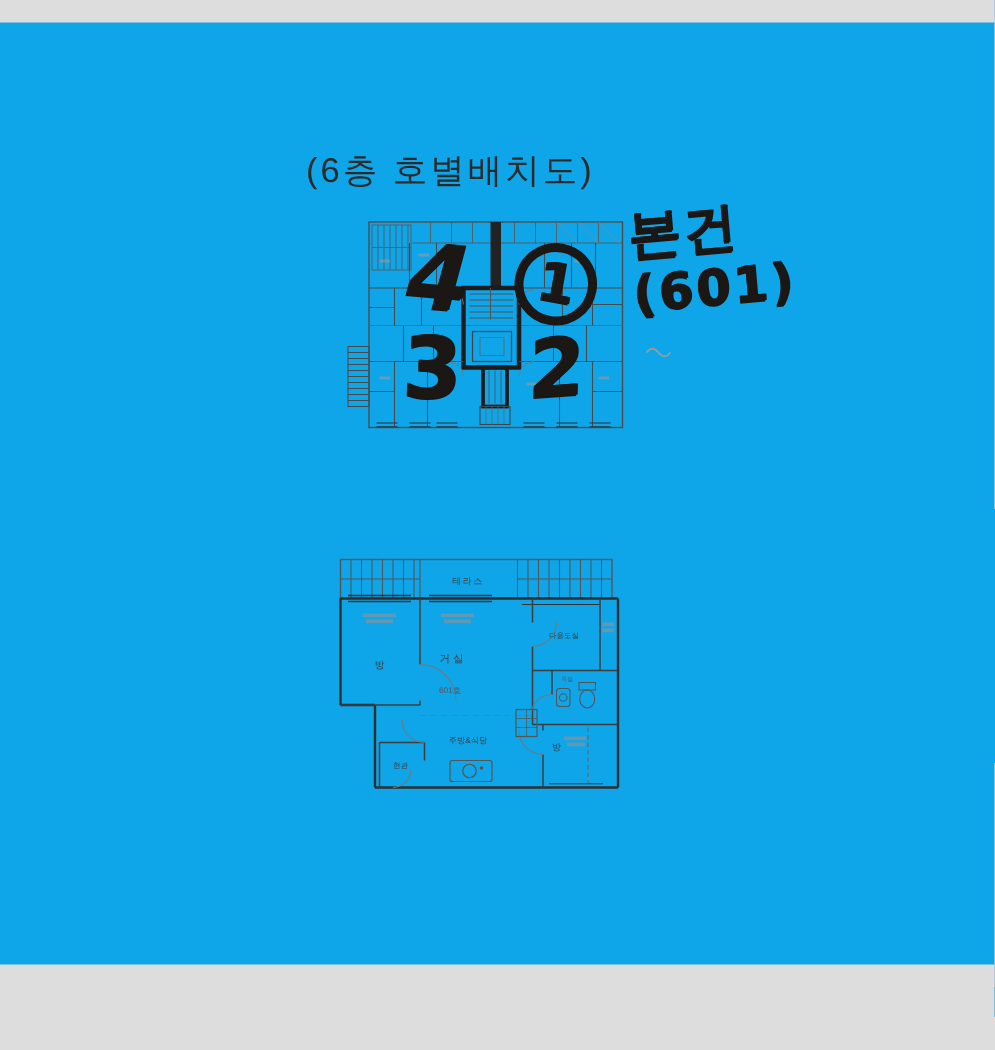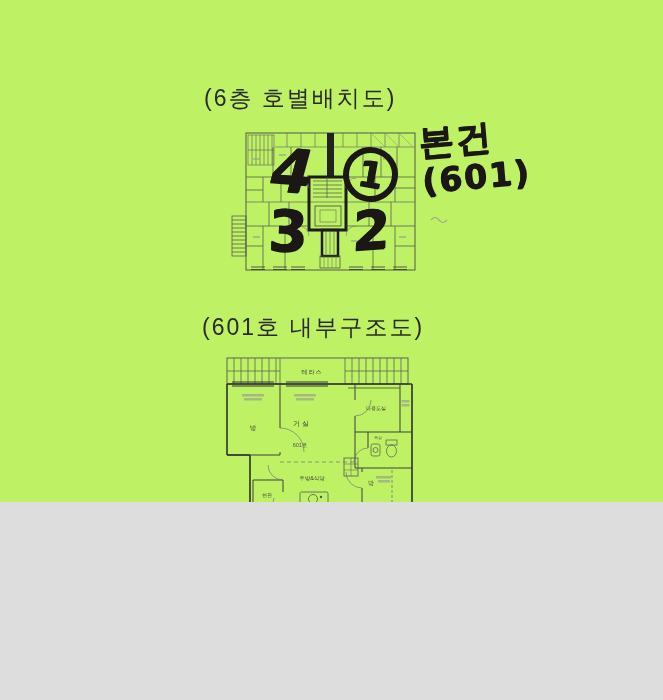--- a/index.html
+++ b/index.html
@@ -1,18 +1,18 @@
 <!DOCTYPE html>
 <html><head>
 <meta charset="utf-8">
 <style>
   html,body{margin:0;padding:0;background:#ddd;}
   .page{
-    position:relative;width:663px;height:502px;margin:0 auto;
-    background:#bef264;overflow:hidden;
+    position:relative;width:663px;height:628px;margin:15px auto;
+    background:#0ea5e9;overflow:hidden;
     font-family:"Liberation Sans",sans-serif;
   }
   .doc-title{
     position:absolute;white-space:nowrap;color:#2a2a2a;
     font-size:23px;letter-spacing:2px;font-weight:500;
   }
   .title-1{left:204px;top:83px;}
   .title-2{left:202px;top:312px;}
   .plan{position:absolute;}
   .plan-1{left:223px;top:128px;width:230px;height:150px;}
@@ -184,21 +184,20 @@
 
   <div class="hw hw-4">4</div>
   <div class="hw hw-circle">1</div>
   <div class="hw hw-3">3</div>
   <div class="hw hw-2">2</div>
   <div class="hw hw-note">
     <div class="l1">본건</div>
     <div class="l2">(601)</div>
   </div>
 
-  <div class="doc-title title-2">(601호 내부구조도)</div>
 
   <div class="plan plan-2">
     <svg viewBox="0 0 205 164" width="205" height="164">
 
       <g stroke="#555" stroke-width="0.7" fill="none">
         <rect x="11" y="6" width="181" height="26" stroke-width="0.9"></rect>
         <line x1="18" y1="6" x2="18" y2="32"></line>
           <line x1="25" y1="6" x2="25" y2="32"></line>
         <line x1="32" y1="6" x2="32" y2="32"></line>
           <line x1="39" y1="6" x2="39" y2="32"></line>

